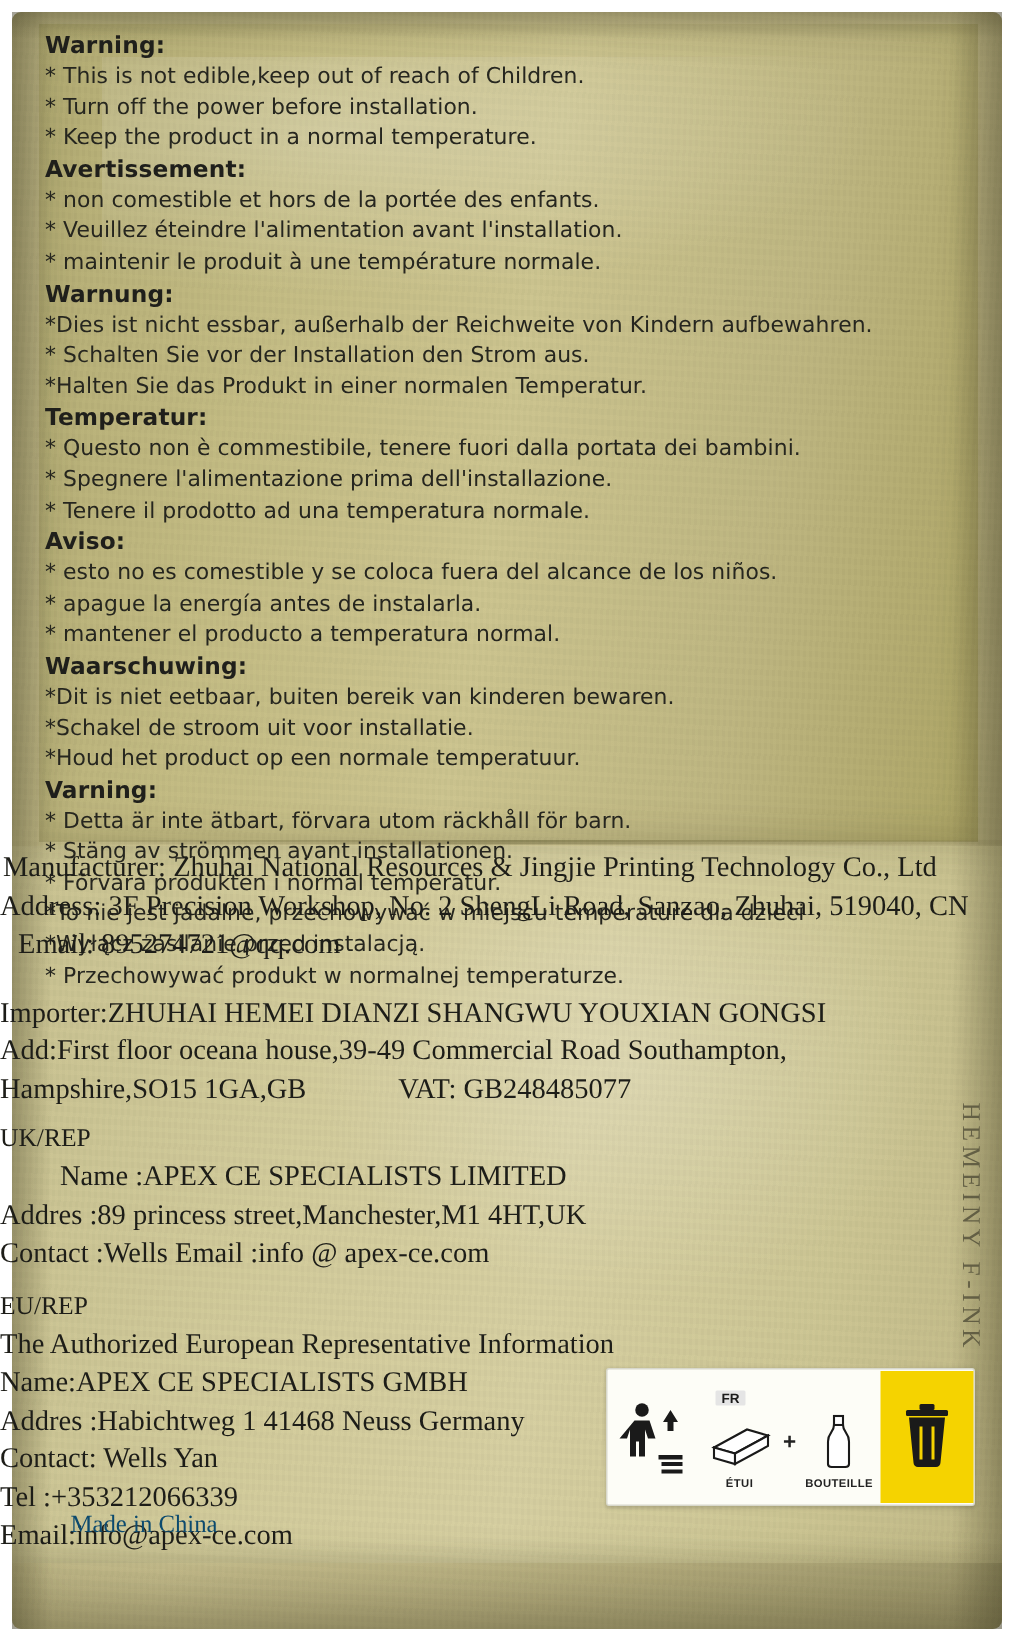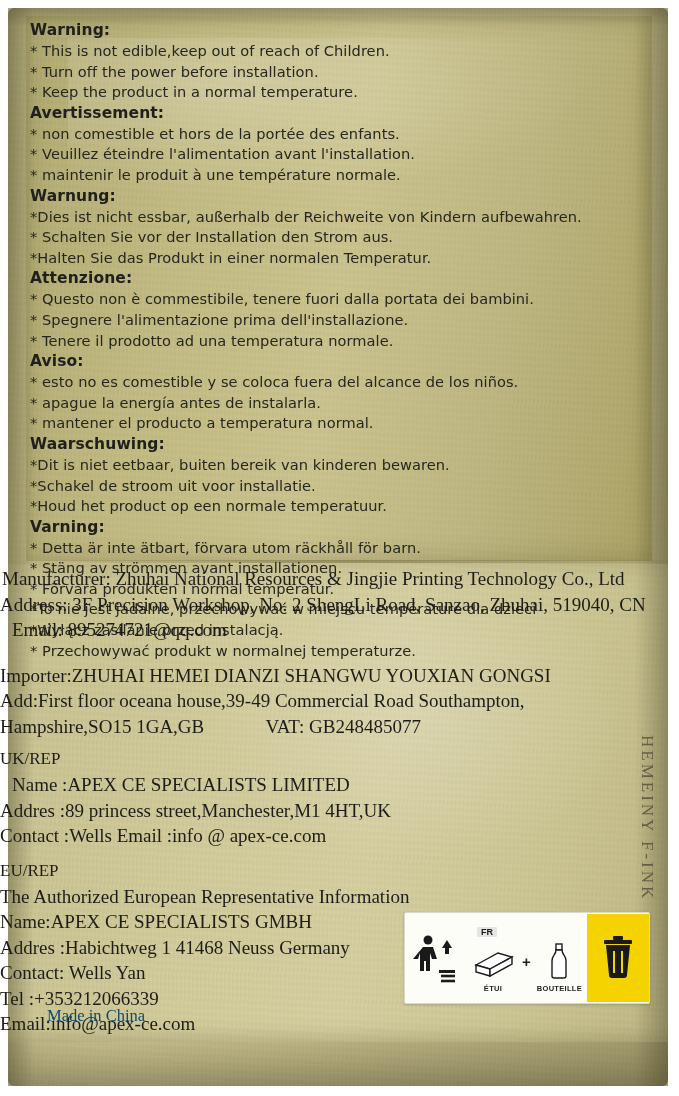--- a/index.html
+++ b/index.html
@@ -143,21 +143,21 @@
       <div class="ln">* Veuillez éteindre l'alimentation avant l'installation.</div>
       <div class="ln">* maintenir le produit à une température normale.</div>
     </div>
     <div class="grp">
       <div class="head">Warnung:</div>
       <div class="ln">*Dies ist nicht essbar, außerhalb der Reichweite von Kindern aufbewahren.</div>
       <div class="ln">* Schalten Sie vor der Installation den Strom aus.</div>
       <div class="ln">*Halten Sie das Produkt in einer normalen Temperatur.</div>
     </div>
     <div class="grp">
-      <div class="head">Attenzione:</div>
+      <div class="head">Temperatur:</div>
       <div class="ln">* Questo non è commestibile, tenere fuori dalla portata dei bambini.</div>
       <div class="ln">* Spegnere l'alimentazione prima dell'installazione.</div>
       <div class="ln">* Tenere il prodotto ad una temperatura normale.</div>
     </div>
     <div class="grp">
       <div class="head">Aviso:</div>
       <div class="ln">* esto no es comestible y se coloca fuera del alcance de los niños.</div>
       <div class="ln">* apague la energía antes de instalarla.</div>
       <div class="ln">* mantener el producto a temperatura normal.</div>
     </div>
@@ -191,21 +191,21 @@
       <span class="b">Importer:</span><span>ZHUHAI HEMEI DIANZI SHANGWU YOUXIAN GONGSI</span>
     </div>
     <div class="row" style="padding-left:0px;">Add:First floor  oceana house,39-49 Commercial Road  Southampton,</div>
     <div class="row" style="padding-left:0px;">
       <span>Hampshire,SO15 1GA,GB</span>
       <span style="display:inline-block;width:52px;"></span>
       <span>VAT: GB248485077</span>
     </div>
 
     <div class="sec" style="padding-left:0px;margin-top:6px;">UK/REP</div>
-    <div class="row" style="padding-left:12px;">Name :APEX CE SPECIALISTS LIMITED</div>
+    <div class="row" style="padding-left:12px;margin-left:28px;">Name :APEX CE SPECIALISTS LIMITED</div>
     <div class="row" style="padding-left:0px;">Addres :89 princess street,Manchester,M1 4HT,UK</div>
     <div class="row" style="padding-left:0px;">Contact :Wells   Email :info @ apex-ce.com</div>
 
     <div class="sec" style="padding-left:0px;margin-top:8px;">EU/REP</div>
     <div class="row" style="padding-left:0px;">The Authorized  European Representative Information</div>
     <div class="row" style="padding-left:0px;">Name:APEX CE SPECIALISTS GMBH</div>
     <div class="row" style="padding-left:0px;">Addres :Habichtweg 1 41468 Neuss Germany</div>
     <div class="row" style="padding-left:0px;">Contact: Wells Yan</div>
     <div class="row" style="padding-left:0px;">Tel :+353212066339</div>
     <div class="row" style="padding-left:0px;">Email:info@apex-ce.com</div>

